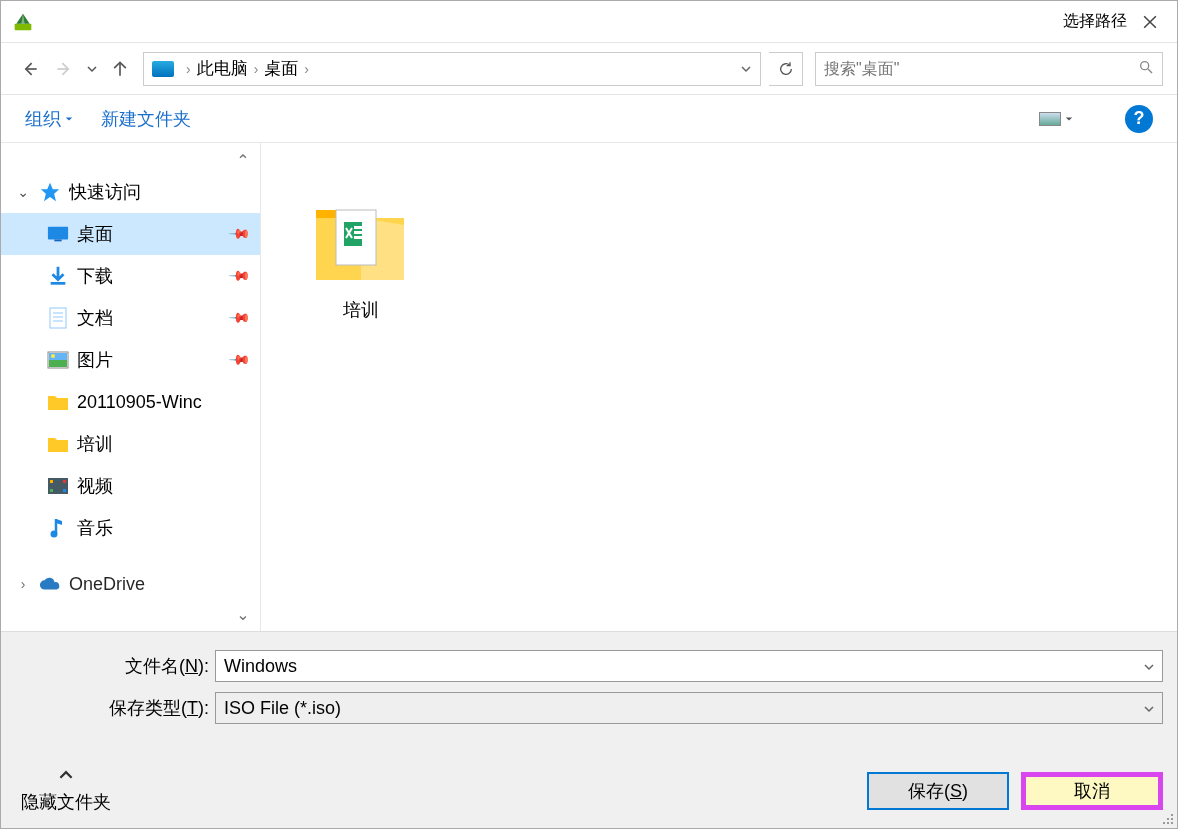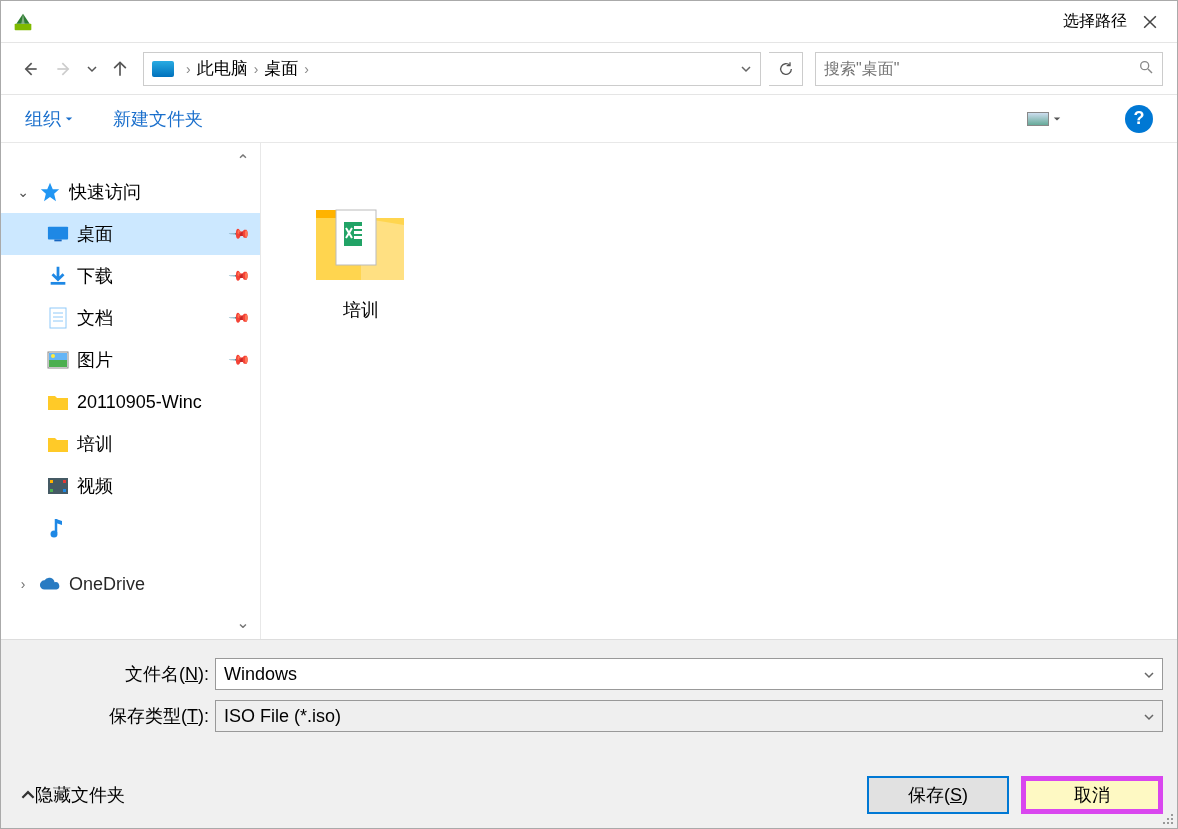--- a/index.html
+++ b/index.html
@@ -19,21 +19,21 @@
   .addrbar .pc-icon{width:22px;height:16px;background:linear-gradient(#29abe2,#0071bc);border-radius:2px;margin-right:6px;position:relative;}
   .addrbar .sep{color:#888;margin:0 6px;font-size:14px;}
   .addrbar .crumb{font-size:17px;color:#000;cursor:pointer;padding:2px 0;}
   .addrbar .spacer{flex:1;}
   .addrbar .addr-dd{width:24px;height:100%;display:flex;align-items:center;justify-content:center;color:#666;cursor:pointer;}
   .refresh-btn{width:34px;height:34px;border:1px solid #ccc;border-left:none;display:flex;align-items:center;justify-content:center;cursor:pointer;color:#555;}
   .searchbox{width:348px;height:34px;border:1px solid #ccc;margin-left:8px;display:flex;align-items:center;padding:0 8px;}
   .searchbox input{flex:1;border:none;outline:none;font-size:16px;color:#666;background:transparent;}
   .searchbox .search-icon{color:#888;cursor:pointer;}
   
-  .toolbar{height:48px;display:flex;align-items:center;padding:0 24px;gap:40px;border-bottom:1px solid #e8e8e8;background:#fff;}
+  .toolbar{height:48px;display:flex;align-items:center;padding:0 24px;gap:28px;border-bottom:1px solid #e8e8e8;background:#fff;}
   .tb-btn{font-size:18px;color:#1a6fcc;cursor:pointer;display:flex;align-items:center;gap:4px;}
   .tb-spacer{flex:1;}
   .view-btn{display:flex;align-items:center;gap:4px;cursor:pointer;padding:4px 6px;}
   .view-btn .pic-ico{width:22px;height:14px;background:linear-gradient(#cde,#6a9);border:1px solid #888;}
   .help-btn{width:28px;height:28px;border-radius:50%;background:#0078d4;color:#fff;display:flex;align-items:center;justify-content:center;font-weight:bold;font-size:18px;cursor:pointer;margin-left:18px;}
   
   .body{flex:1;display:flex;min-height:0;}
   .sidebar{width:260px;border-right:1px solid #e8e8e8;overflow:hidden;position:relative;background:#fff;padding-top:10px;}
   .tree-item{display:flex;align-items:center;height:42px;padding-left:14px;font-size:18px;cursor:pointer;gap:8px;white-space:nowrap;overflow:hidden;}
   .tree-item.level1{padding-left:46px;}
@@ -54,21 +54,21 @@
   .filepanel{border-top:1px solid #ddd;background:#f0f0f0;padding:18px 14px 14px 14px;}
   .fprow{display:flex;align-items:center;margin-bottom:10px;}
   .fplabel{width:200px;text-align:right;font-size:18px;color:#000;padding-right:6px;}
   .fpinput{flex:1;height:32px;border:1px solid #999;background:#fff;padding:0 8px;font-size:18px;display:flex;align-items:center;}
   .fpinput input{flex:1;border:none;outline:none;font-size:18px;background:transparent;}
   .fpinput .dd{color:#666;cursor:pointer;padding-left:8px;}
   .fpselect{flex:1;height:32px;border:1px solid #999;background:#efefef;padding:0 8px;font-size:18px;display:flex;align-items:center;cursor:pointer;}
   .fpselect .sel-val{flex:1;}
   
   .footer{display:flex;align-items:center;padding:14px 14px 14px 20px;background:#f0f0f0;}
-  .hide-folders{display:flex;align-items:center;gap:0;font-size:18px;color:#000;cursor:pointer;}
+  .hide-folders{display:flex;align-items:center;gap:8px;font-size:18px;color:#000;cursor:pointer;flex-direction:column;}
   .footer-spacer{flex:1;}
   .dlg-btn{width:142px;height:38px;border:5px solid #d946ef;background:#fef9c3;font-size:18px;cursor:pointer;margin-left:12px;display:flex;align-items:center;justify-content:center;}
   .dlg-btn.primary{border:2px solid #0078d4;background:#e1e1e1;}
   
   .grip{position:absolute;right:2px;bottom:2px;width:16px;height:16px;cursor:nwse-resize;}
   .grip span{position:absolute;width:2px;height:2px;background:#999;}
   u{text-decoration:underline;}
 </style>
 </head>
 <body>
@@ -253,20 +253,21 @@
         <span class="tree-label">视频</span>
       </div>
       <div class="tree-item level1">
         <span class="tree-ico">
           <svg width="18" height="22" viewBox="0 0 18 22">
               <path d="M7 2 L7 16" stroke="#1e88e5" stroke-width="2.5"></path>
               <circle cx="5" cy="17" r="3.5" fill="#1e88e5"></circle>
               <path d="M7 2 L13 4 L13 8 L7 6" fill="#1e88e5"></path>
             </svg>
         </span>
+        <span class="tree-label">音乐</span>
       </div>
       <div style="height:14px;"></div>
       <div class="tree-item" style="opacity:0.85;">
         <span class="tree-toggle">›</span>
         <span class="tree-ico">
           <svg width="24" height="16" viewBox="0 0 24 16">
               <path d="M6 14 a5 5 0 0 1 0-10 a6 6 0 0 1 11 2 a4 4 0 0 1 2 8 Z" fill="#0364b8"></path>
             </svg>
         </span>
         <span class="tree-label">OneDrive</span>

